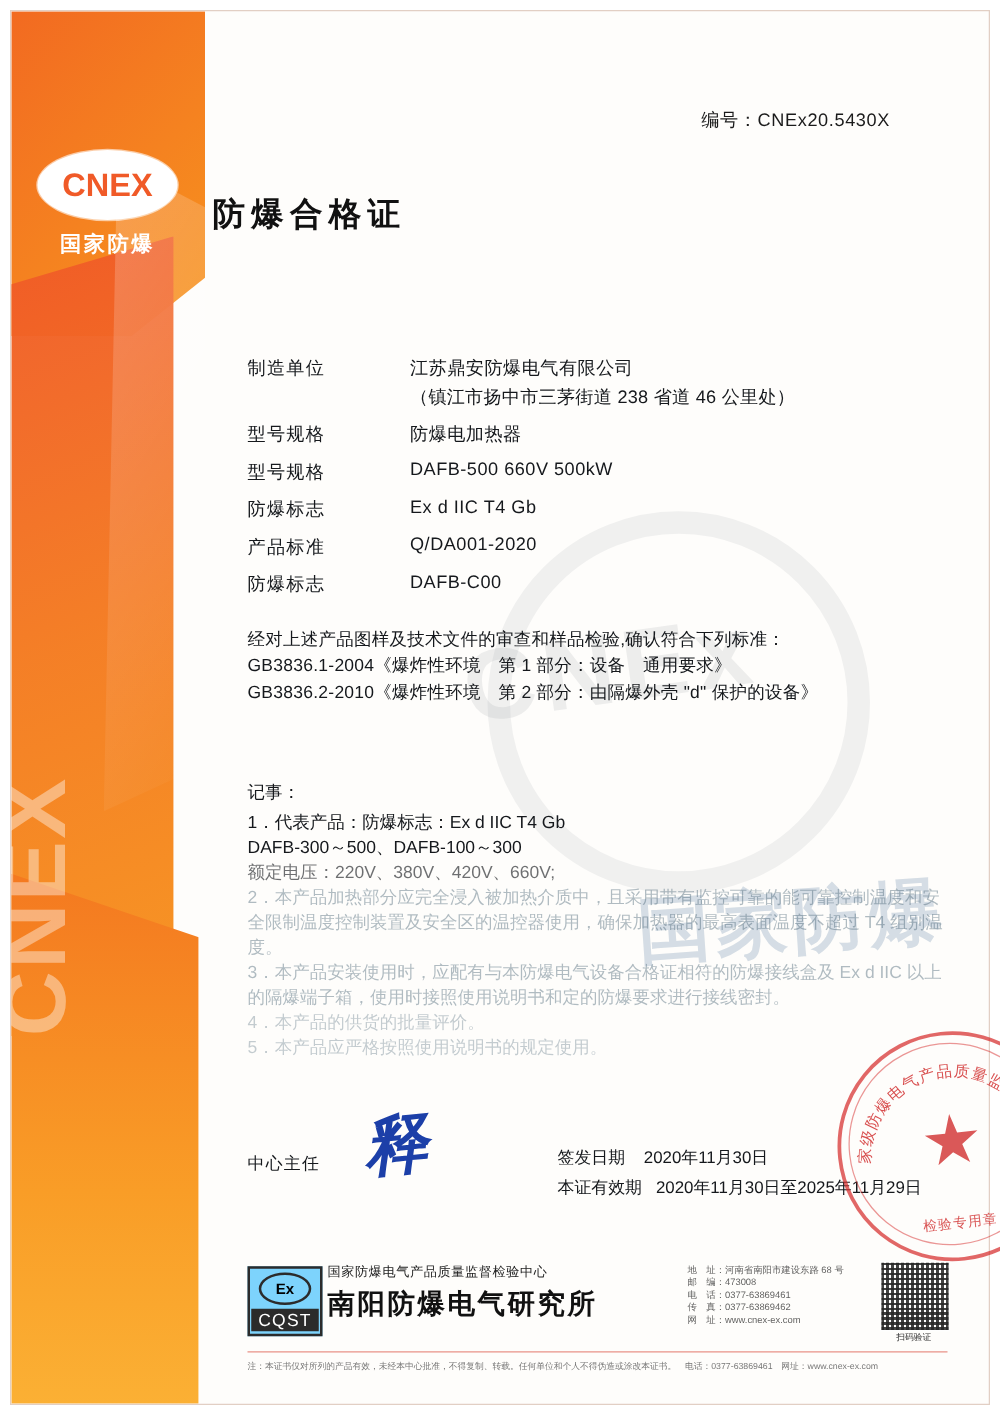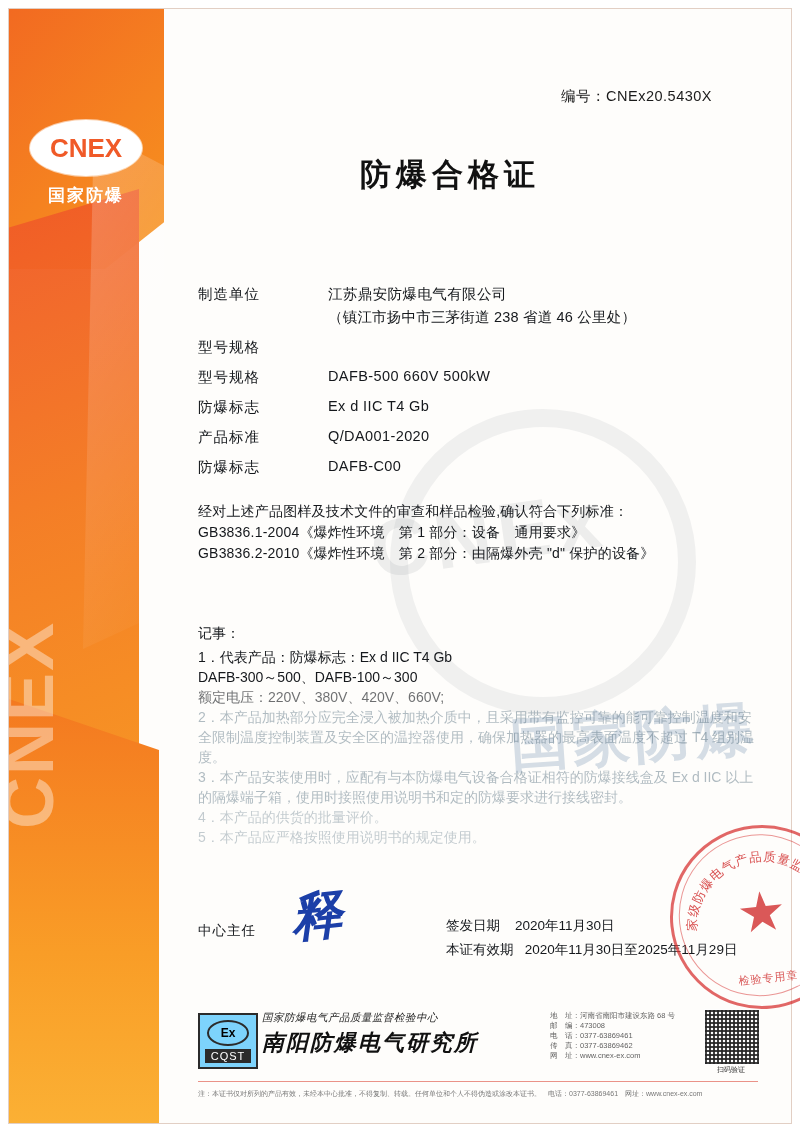--- a/index.html
+++ b/index.html
@@ -137,22 +137,21 @@
     top: 78px;
     font-size: 14.5px;
     color: #1b1b1b;
     letter-spacing: .5px;
   }
   .title {
     position: absolute;
     left: 0;
     top: 145px;
     width: 560px;
-    text-align: center;
-    font-size: 31px;
+    font-size: 26px;
     font-weight: bold;
     color: #111111;
     letter-spacing: 5px;
   }
 
   
   .fields {
     position: absolute;
     left: 28px;
     top: 276px;
@@ -369,30 +368,29 @@
     display: flex;
     align-items: center;
     justify-content: center;
     font-size: 12px;
     font-weight: bold;
   }
   .ex-logo .ex-cqst {
     margin-top: 3px;
     background: #2b2b2b;
     color: #fff;
-    font-size: 11px;
+    font-size: 14px;
     padding: 1px 6px;
     letter-spacing: 1px;
   }
   .inst-text {
     position: absolute;
     left: 64px;
     top: 2px;
     width: 300px;
-    font-style: italic;
   }
   .inst-text .small {
     font-size: 10.5px;
     color: #1d1d1d;
     letter-spacing: .5px;
   }
   .inst-text .big {
     margin-top: 3px;
     font-size: 22px;
     font-weight: bold;
@@ -486,20 +484,21 @@
     <div class="fields">
       <div class="frow">
         <div class="flabel">制造单位</div>
         <div class="fvalue">
           <span>江苏鼎安防爆电气有限公司</span>
           <span class="sub">（镇江市扬中市三茅街道 238 省道 46 公里处）</span>
         </div>
       </div>
       <div class="frow">
         <div class="flabel">型号规格</div>
+        <div class="fvalue">防爆电加热器</div>
       </div>
       <div class="frow">
         <div class="flabel">型号规格</div>
         <div class="fvalue">DAFB-500    660V    500kW</div>
       </div>
       <div class="frow">
         <div class="flabel">防爆标志</div>
         <div class="fvalue">Ex d IIC T4 Gb</div>
       </div>
       <div class="frow">

